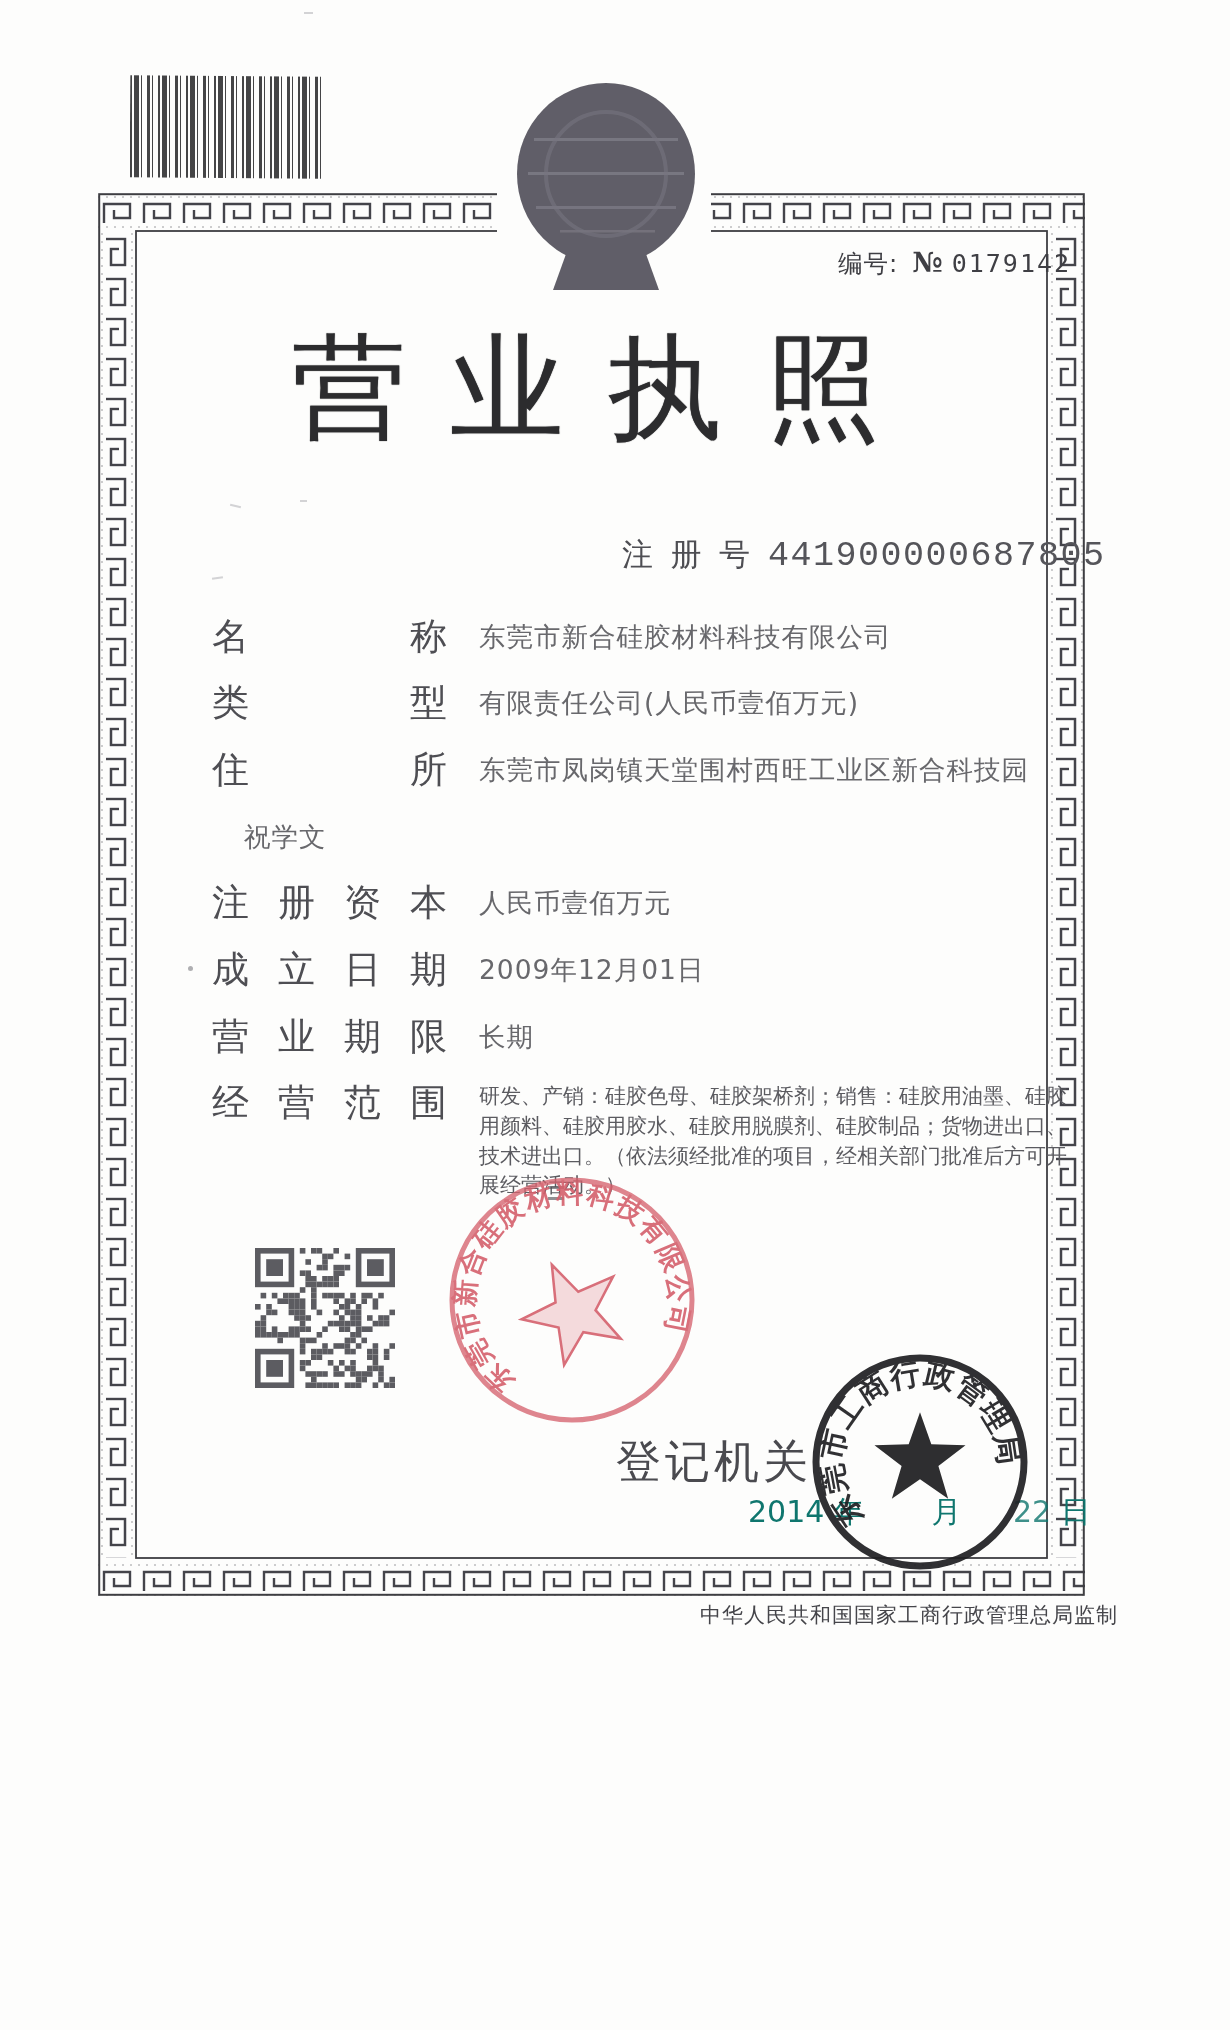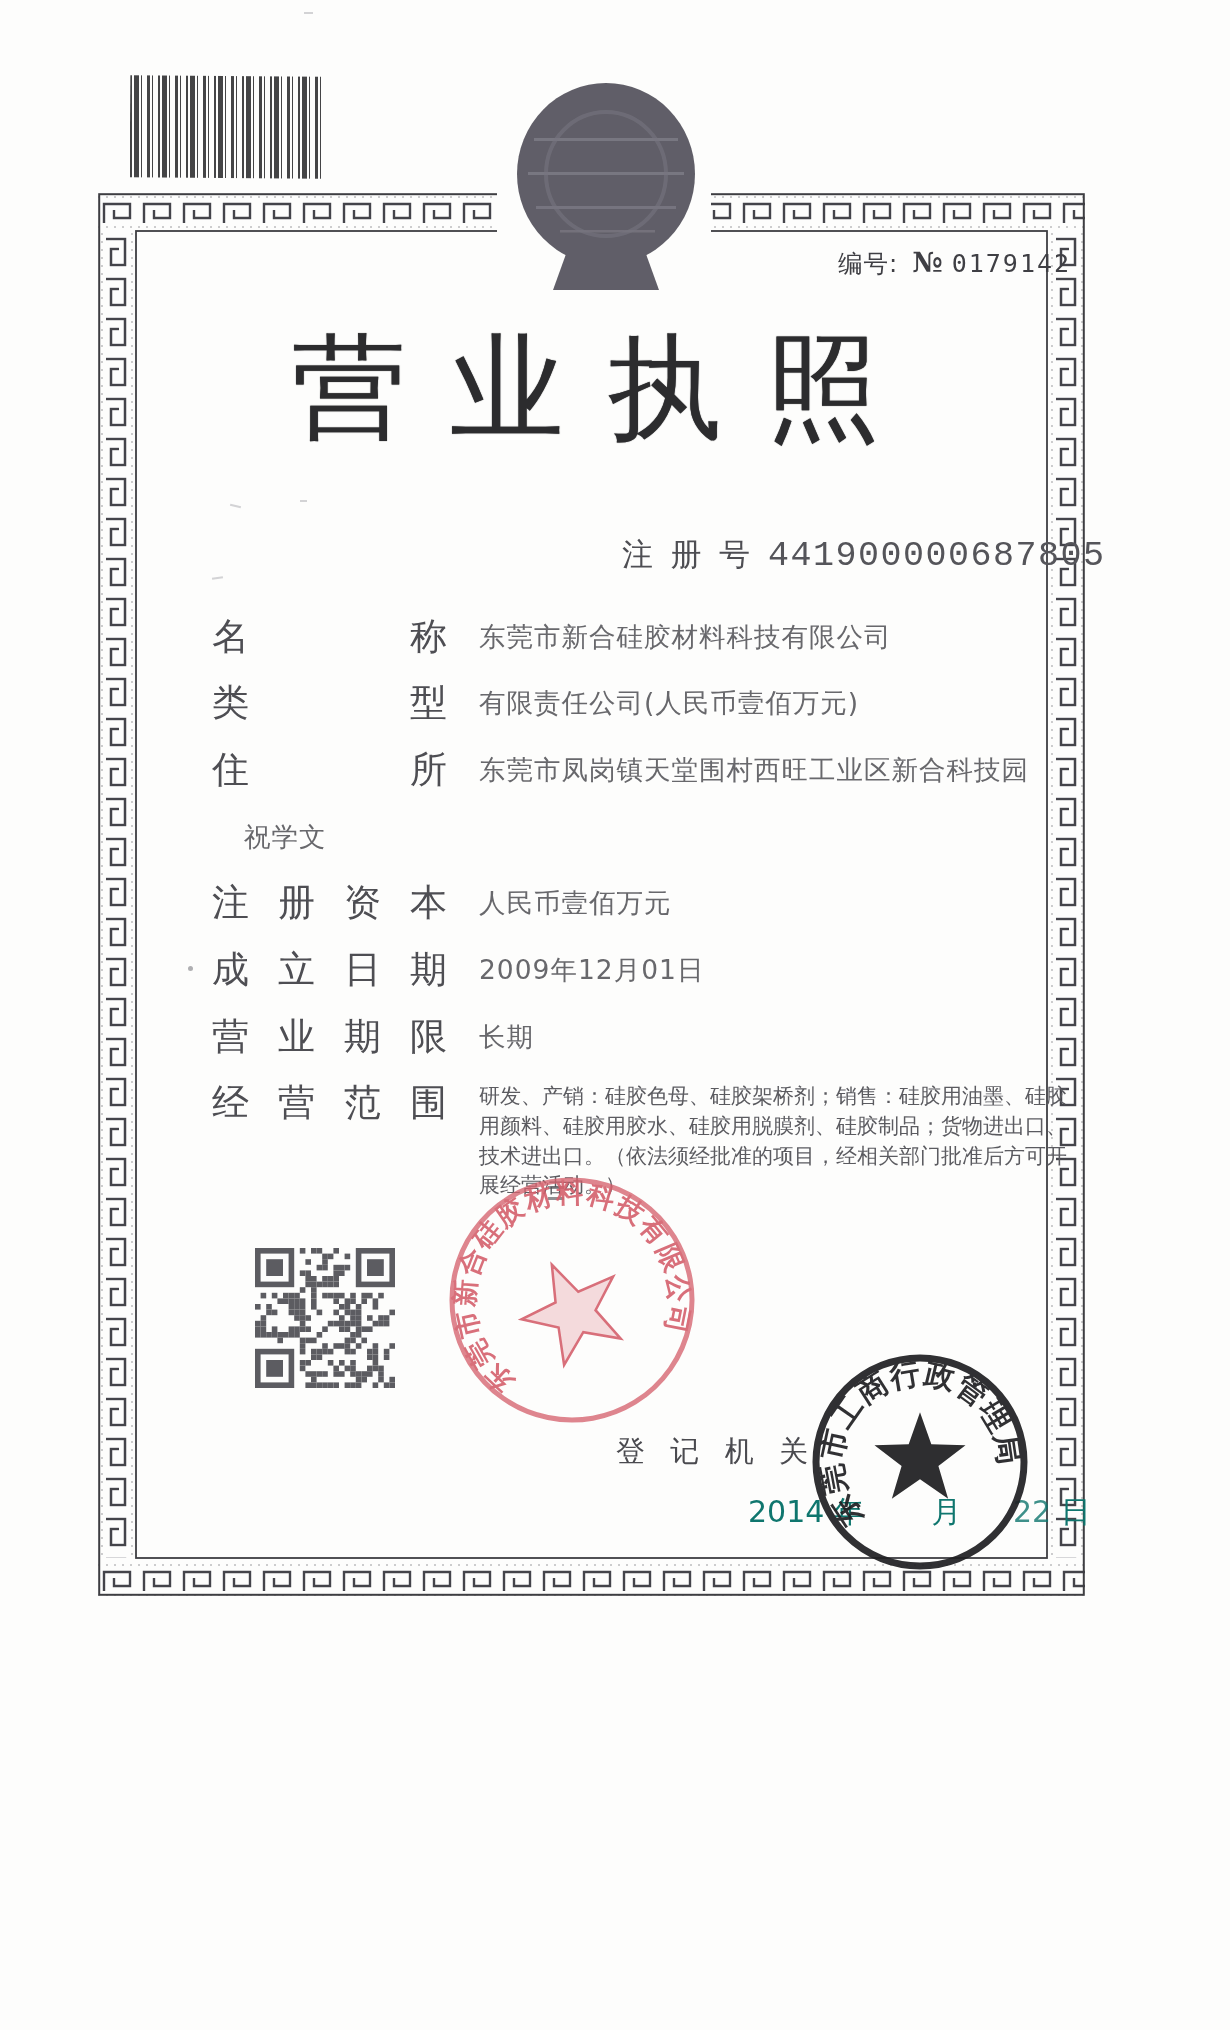--- a/index.html
+++ b/index.html
@@ -42,21 +42,21 @@
   }
   .field-value{
     margin-left:32px;flex:1;font-size:26.5px;color:#68686c;padding-top:7px;letter-spacing:1px;
   }
   .field-value.scope{font-size:21px;line-height:1.42;padding-top:4px;letter-spacing:0;color:#5b5b60;}
   
   .qr{position:absolute;left:255px;top:1248px;width:140px;height:140px;z-index:4;opacity:.88;}
   .company-seal{position:absolute;left:437px;top:1165px;width:270px;height:270px;z-index:5;transform:rotate(-10deg);opacity:.9;}
   .registrar-stamp{position:absolute;left:802px;top:1344px;width:236px;height:236px;z-index:6;opacity:.92;}
   .registrar-label{
-    position:absolute;left:616px;top:1432px;width:192px;font-size:29px;font-weight:500;color:#4a4a4f;
+    position:absolute;left:616px;top:1432px;width:192px;font-size:45px;font-weight:500;color:#4a4a4f;
     text-align-last:justify;z-index:4;
   }
   .issue-date{position:absolute;left:748px;top:1492px;font-size:30px;color:#0f766e;white-space:nowrap;z-index:4;}
   .issue-date .gap-m{margin-left:58px;}
   .issue-date .gap-d{margin-left:42px;opacity:.8;}
   
   .footer-left{position:absolute;left:104px;top:1600px;font-size:19.5px;color:#4b4b50;letter-spacing:.3px;z-index:4;}
   .footer-right{position:absolute;left:700px;top:1601px;font-size:21px;color:#45454a;letter-spacing:1px;z-index:4;}
   
   .smudge{position:absolute;border-top:2px solid #8f8f96;width:11px;opacity:.38;z-index:4;}
@@ -385,20 +385,21 @@
     <defs>
       <path id="stampArc" d="M62.8 173.2 A78 78 0 1 1 173.2 173.2" fill="none"></path>
     </defs>
     <circle cx="118" cy="118" r="104" fill="none" stroke="#1f1f22" stroke-width="7"></circle>
     <polygon points="0,-52 12.3,-17 49.5,-16.1 20,6.5 30.6,42.1 0,21 -30.6,42.1 -20,6.5 -49.5,-16.1 -12.3,-17" transform="translate(118,116) scale(0.92)" fill="#1d1d1f"></polygon>
     <text font-size="30" fill="#1f1f22" font-weight="bold" letter-spacing="1">
       <textPath href="#stampArc">东莞市工商行政管理局</textPath>
     </text>
   </svg>
 
+  <div class="footer-right">中华人民共和国国家工商行政管理总局监制</div>
 
   <div class="smudge" style="left:230px;top:505px;transform:rotate(14deg)"></div>
   <div class="smudge" style="left:212px;top:577px;transform:rotate(-8deg)"></div>
   <div class="smudge" style="left:300px;top:500px;width:7px"></div>
   <div class="smudge" style="left:304px;top:12px;width:9px"></div>
   <div class="dotmark" style="left:188px;top:966px"></div>
   <div class="eqmark" style="left:548px;top:1186px"></div>
 
 </div>
 

